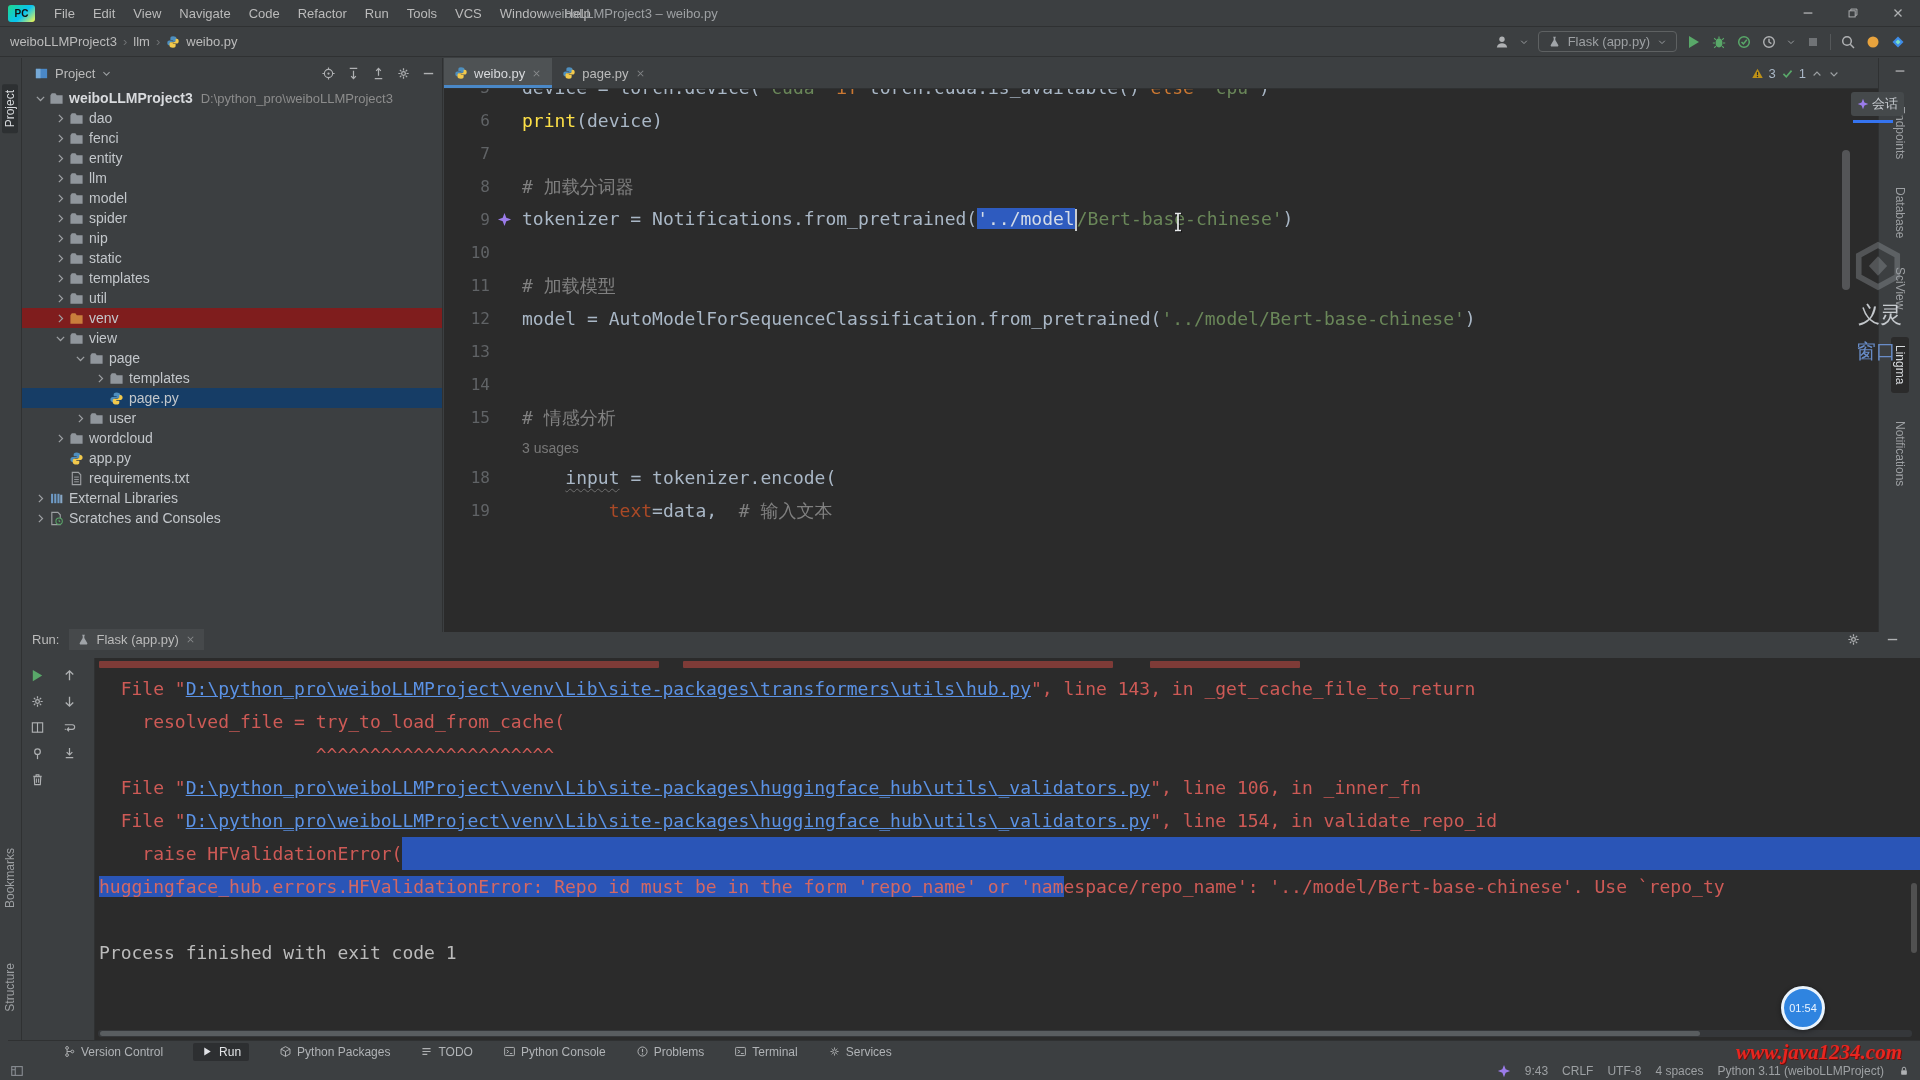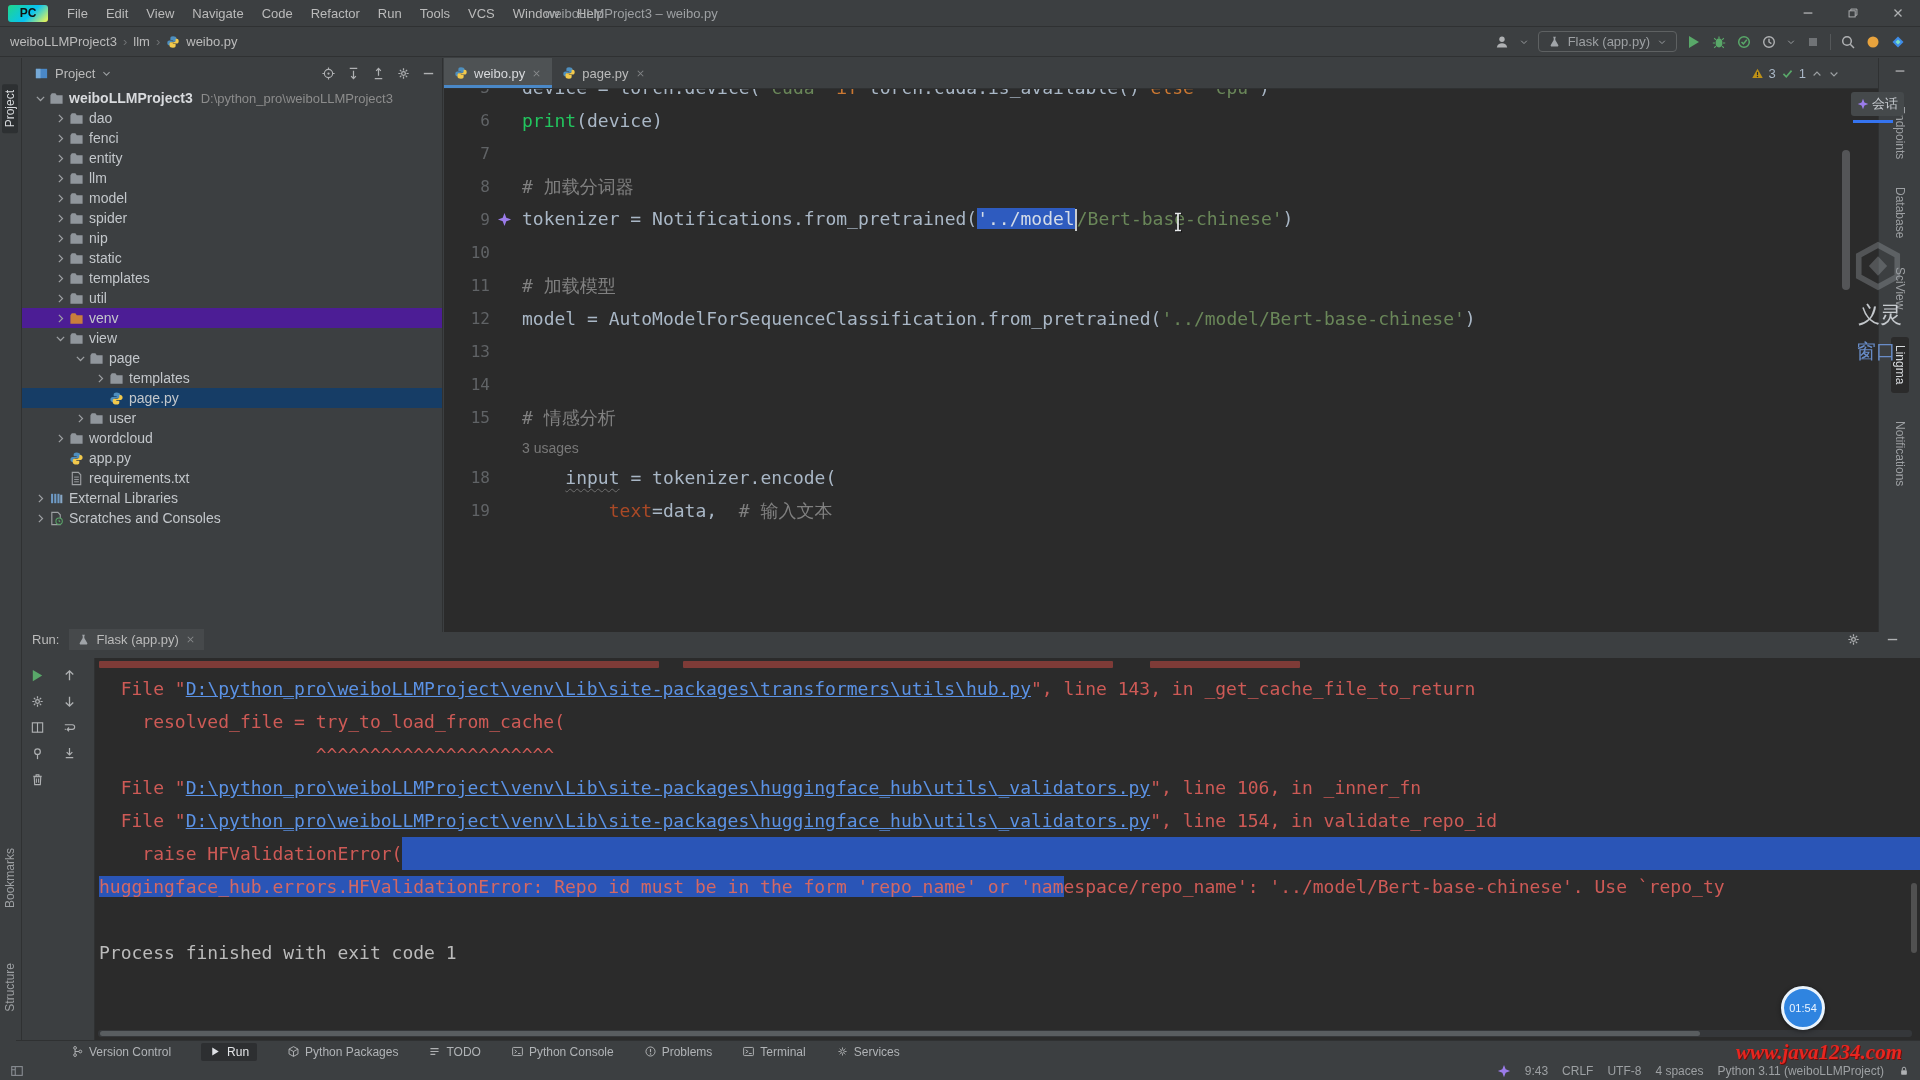--- a/index.html
+++ b/index.html
@@ -3,21 +3,21 @@
 <meta charset="utf-8">
 <style>
   *{margin:0;padding:0;box-sizing:border-box}
   html,body{width:1920px;height:1080px;overflow:hidden}
   body{background:#3c3f41;font-family:"Liberation Sans",sans-serif;color:#bbb;position:relative;font-size:13px}
   .icon{display:inline-flex;flex:none;align-items:center;justify-content:center}
   .icon svg{width:100%;height:100%;display:block}
 
   
   #titlebar{height:27px;background:#3c3f41;border-bottom:1px solid #2f3132;display:flex;align-items:center;padding-left:8px;position:relative}
-  #pc-logo{width:40px;height:17px;border-radius:3px;background:linear-gradient(135deg,#21d789,#07c3f2 55%,#fcf84a);color:#111;font-size:12px;font-weight:bold;display:flex;align-items:center;justify-content:center;margin-right:10px}
+  #pc-logo{width:27px;height:17px;border-radius:3px;background:linear-gradient(135deg,#21d789,#07c3f2 55%,#fcf84a);color:#111;font-size:10px;font-weight:bold;display:flex;align-items:center;justify-content:center;margin-right:10px}
   .menu-item{padding:0 9px;color:#bbb;font-size:13px}
   #win-title{position:absolute;left:545px;color:#9da0a3}
   #win-controls{margin-left:auto;display:flex;height:100%}
   .winbtn{width:45px;display:flex;align-items:center;justify-content:center}
 
   
   #navbar{height:30px;background:#3c3f41;border-bottom:1px solid #2f3132;display:flex;align-items:center;padding:0 10px}
   #breadcrumbs{display:flex;align-items:center;gap:6px}
   .bc{color:#bbb}.bc-sep{color:#6e7173}
   #navtools{margin-left:auto;display:flex;align-items:center;gap:9px;padding-right:4px}
@@ -36,37 +36,37 @@
   #projtools{display:flex;align-items:center;gap:10px}
   #tree{font-size:14px;color:#c3c7cb}
   .trow{display:flex;align-items:center;height:20px;white-space:nowrap}
   .trow .chevsp{width:15px;flex:none}
   .trow .icon{margin-right:5px}
   .trow .chev{margin-right:2px}
   .tlabel{color:#c3c7cb}
   .trow.bold .tlabel{font-weight:bold;color:#d8dadd}
   .thint{color:#8c8c8c;margin-left:8px;font-size:13px}
   .trow.selected{background:#163d66}
-  .trow.excluded{background:#4c1d95}
+  .trow.excluded{background:#7f1d1d}
 
   
   #editor{position:absolute;left:444px;top:58px;right:42px;height:574px;background:#2b2b2b}
   #tabs{height:31px;background:#3c3f41;display:flex;border-bottom:1px solid #2f3132}
   .tab{display:flex;align-items:center;gap:6px;padding:0 10px;color:#bbb;font-size:13px}
   .tab.active{background:#4e5254;box-shadow:inset 0 -3px 0 #4a88c7;color:#d8dadd}
   .tabx{opacity:.6}
   #code{position:absolute;top:31px;left:0;right:0;bottom:0;overflow:hidden;font-family:"DejaVu Sans Mono","Liberation Mono",monospace;font-size:18px}
   .crow{height:33px;display:flex;align-items:center}
   .crow.clip{margin-top:-18px}
   .lnum{width:46px;flex:none;text-align:right;color:#606366;font-size:16px}
   .gslot{width:28px;flex:none;display:flex;align-items:center;justify-content:center}
   .ctext{margin-left:4px;white-space:pre}
   .ctext span{white-space:pre}
   .fold{width:11px;height:11px;border:1px solid #606366;border-radius:2px;color:#9da0a3;font-size:9px;line-height:9px;text-align:center}
-  .tp{color:#a9b7c6}.tk{color:#cc7832}.ts{color:#6a8759}.tc{color:#808080}.tb{color:#22c55e}
+  .tp{color:#a9b7c6}.tk{color:#cc7832}.ts{color:#6a8759}.tc{color:#808080}.tb{color:#fde047}
   .tf{color:#ffc66b;text-decoration:underline wavy #6e6e6e 1px;text-underline-offset:4px}
   .tpr{color:#aa4926}
   .tpu{color:#a9b7c6;text-decoration:underline wavy #6e6e6e 1px;text-underline-offset:4px}
   .tsel{background:#2e5bbf;color:#d4dce8}
   .caret{display:inline-block;width:2px;height:22px;background:#c9ccce;vertical-align:middle}
   .inlayrow{height:27px}
   .inlay{margin-left:4px;font-family:"Liberation Sans",sans-serif;font-size:14px;color:#787878}
   #inspections{position:absolute;top:8px;right:38px;display:flex;align-items:center;gap:5px;font-size:13px;color:#a9b7c6;z-index:4}
   #ed-scroll{position:absolute;right:28px;top:92px;width:8px;height:140px;background:rgba(170,175,180,.32);border-radius:4px}
 
@@ -97,21 +97,21 @@
   .esel{color:#d46863;background:#2a55b7}
   .selrest{flex:1;align-self:stretch;background:#2a55b7}
   .frag{position:relative;height:14px}
   .fb{position:absolute;top:3px;height:7px;background:#7e3b37;border-radius:1px}
   #h-scroll{position:absolute;left:76px;right:8px;bottom:3px;height:7px;background:#35373a;border-radius:3px}
   #h-thumb{position:absolute;left:2px;top:1px;width:1600px;height:5px;background:#595d60;border-radius:3px}
   #v-thumb{position:absolute;right:3px;top:225px;width:6px;height:70px;background:rgba(255,255,255,.18);border-radius:3px}
   #timer-badge{position:absolute;left:1781px;top:986px;width:44px;height:44px;border-radius:50%;background:#2f84e0;border:3px solid #e9f3fc;box-shadow:0 1px 5px rgba(0,0,0,.45);display:flex;align-items:center;justify-content:center;color:#eaf4ff;font-size:11px;z-index:8}
 
   
-  #bottom-bar{position:absolute;left:16px;right:0;bottom:18px;height:22px;background:#3c3f41;border-top:1px solid #2f3132;display:flex;align-items:center;padding-left:55px;gap:30px;font-size:12px;color:#b0b3b6}
+  #bottom-bar{position:absolute;left:8px;right:0;bottom:18px;height:22px;background:#3c3f41;border-top:1px solid #2f3132;display:flex;align-items:center;padding-left:55px;gap:30px;font-size:12px;color:#b0b3b6}
   .bb-item{display:flex;align-items:center;gap:5px}
   .bb-item.active{background:#2d2f31;padding:2px 8px;border-radius:2px;color:#e2e4e6}
   #status-bar{position:absolute;left:0;right:0;bottom:0;height:18px;background:#3c3f41;display:flex;align-items:center;padding:0 10px;gap:14px;font-size:12px;color:#9da0a3}
   #status-right{margin-left:auto;display:flex;align-items:center;gap:14px}
   #java-watermark{position:absolute;right:18px;bottom:15px;font-family:"Liberation Serif",serif;font-style:italic;font-weight:bold;font-size:21px;color:#e8251f;text-shadow:1px 1px 0 #6d0e0b;z-index:9}
   #ibeam{position:absolute;left:1172px;top:212px;width:12px;height:20px;z-index:99;filter:drop-shadow(1px 1px 0 rgba(0,0,0,.6))}
 </style>
 </head>
 <body>
 

